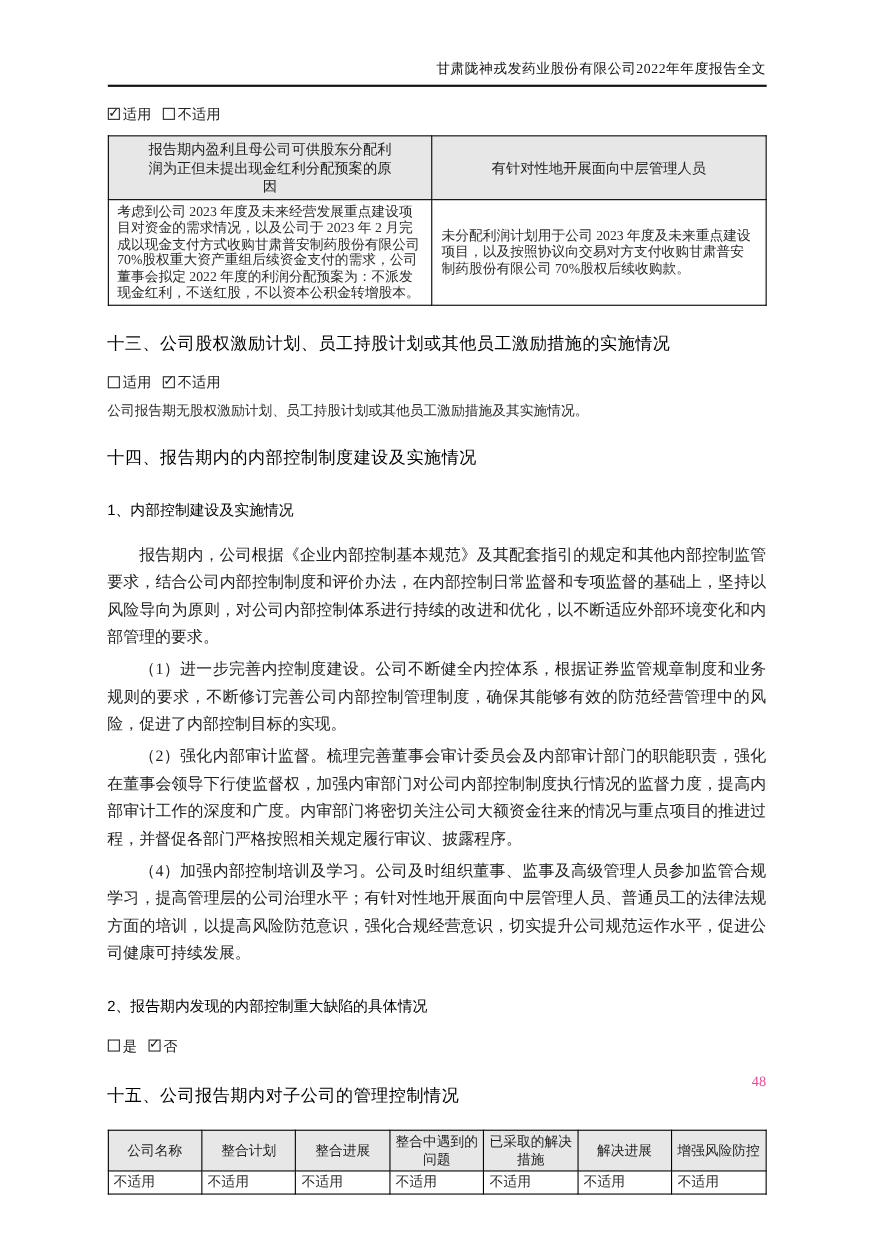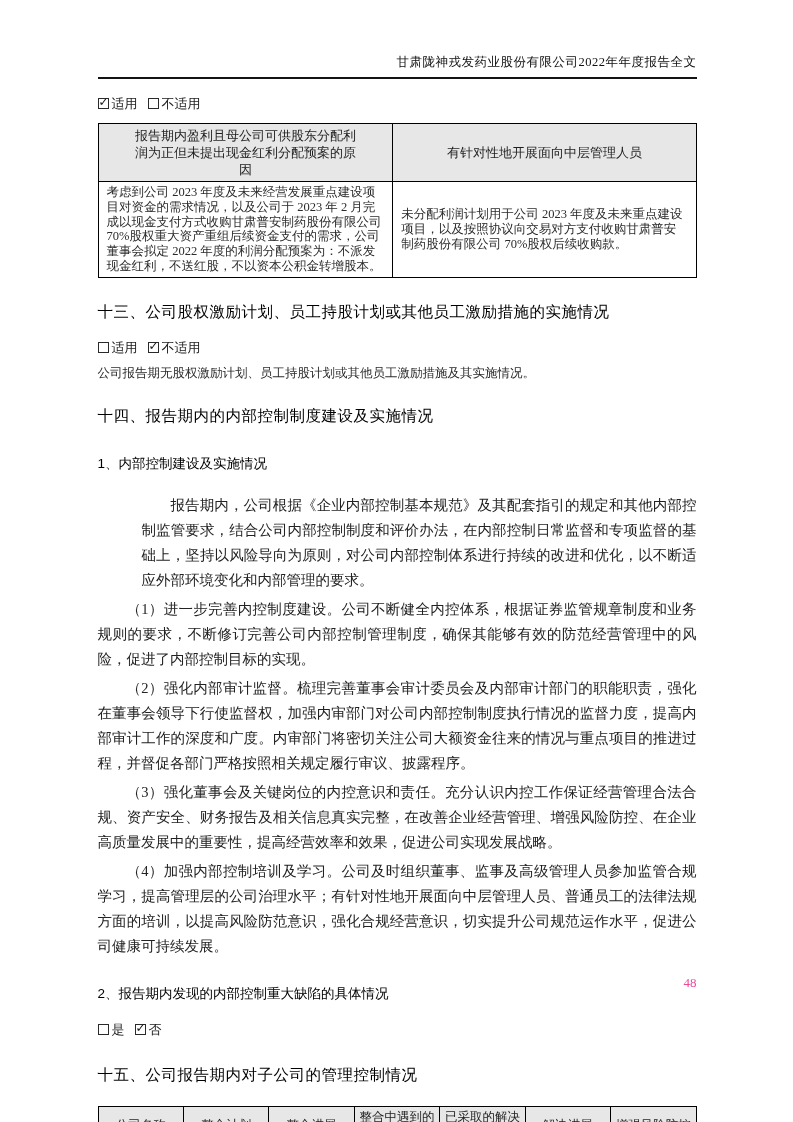--- a/index.html
+++ b/index.html
@@ -59,21 +59,21 @@
     font-weight:normal; font-size:13.5px; color:#000;
     margin-top:28px;
   }
   .note { margin-top:8px; font-size:12.5px; color:#2b2b2b; }
 
   .para {
     margin-top:4px;
     font-size:14.5px; line-height:25px;
     text-align:justify; text-indent:2em; color:#222;
   }
-  .para.intro { margin-top:20px;margin-left:44px; }
+  .para.intro { margin-top:20px; }
 
   .t2 { margin-top:20px; }
   .t2 th {
     background:#e7e7e7; font-weight:normal; text-align:center;
     font-size:12.5px; line-height:16px; height:37px;
     padding:2px 4px; vertical-align:middle;
   }
   .t2 td {
     font-size:12.5px; height:21px; padding:1px 5px;
     text-align:left; vertical-align:middle; color:#2b2b2b;
@@ -117,21 +117,20 @@
 
     <div class="note">公司报告期无股权激励计划、员工持股计划或其他员工激励措施及其实施情况。</div>
 
     <div class="h2">十四、报告期内的内部控制制度建设及实施情况</div>
 
     <div class="h3">1、内部控制建设及实施情况</div>
 
     <p class="para intro">报告期内，公司根据《企业内部控制基本规范》及其配套指引的规定和其他内部控制监管要求，结合公司内部控制制度和评价办法，在内部控制日常监督和专项监督的基础上，坚持以风险导向为原则，对公司内部控制体系进行持续的改进和优化，以不断适应外部环境变化和内部管理的要求。</p>
     <p class="para">（1）进一步完善内控制度建设。公司不断健全内控体系，根据证券监管规章制度和业务规则的要求，不断修订完善公司内部控制管理制度，确保其能够有效的防范经营管理中的风险，促进了内部控制目标的实现。</p>
     <p class="para">（2）强化内部审计监督。梳理完善董事会审计委员会及内部审计部门的职能职责，强化在董事会领导下行使监督权，加强内审部门对公司内部控制制度执行情况的监督力度，提高内部审计工作的深度和广度。内审部门将密切关注公司大额资金往来的情况与重点项目的推进过程，并督促各部门严格按照相关规定履行审议、披露程序。</p>
-    <p class="para">（3）强化董事会及关键岗位的内控意识和责任。充分认识内控工作保证经营管理合法合规、资产安全、财务报告及相关信息真实完整，在改善企业经营管理、增强风险防控、在企业高质量发展中的重要性，提高经营效率和效果，促进公司实现发展战略。</p>
     <p class="para">（4）加强内部控制培训及学习。公司及时组织董事、监事及高级管理人员参加监管合规学习，提高管理层的公司治理水平；有针对性地开展面向中层管理人员、普通员工的法律法规方面的培训，以提高风险防范意识，强化合规经营意识，切实提升公司规范运作水平，促进公司健康可持续发展。</p>
 
     <div class="h3" style="margin-top:26px">2、报告期内发现的内部控制重大缺陷的具体情况</div>
 
     <span class="cbline" style="margin-top:18px">
       <span class="pair"><span class="cb"></span><span>是</span></span><span class="pair"><span class="cb"><span class="mark">✓</span></span><span>否</span></span>
     </span>
 
     <div class="h2" style="margin-top:26px">十五、公司报告期内对子公司的管理控制情况</div>
 

